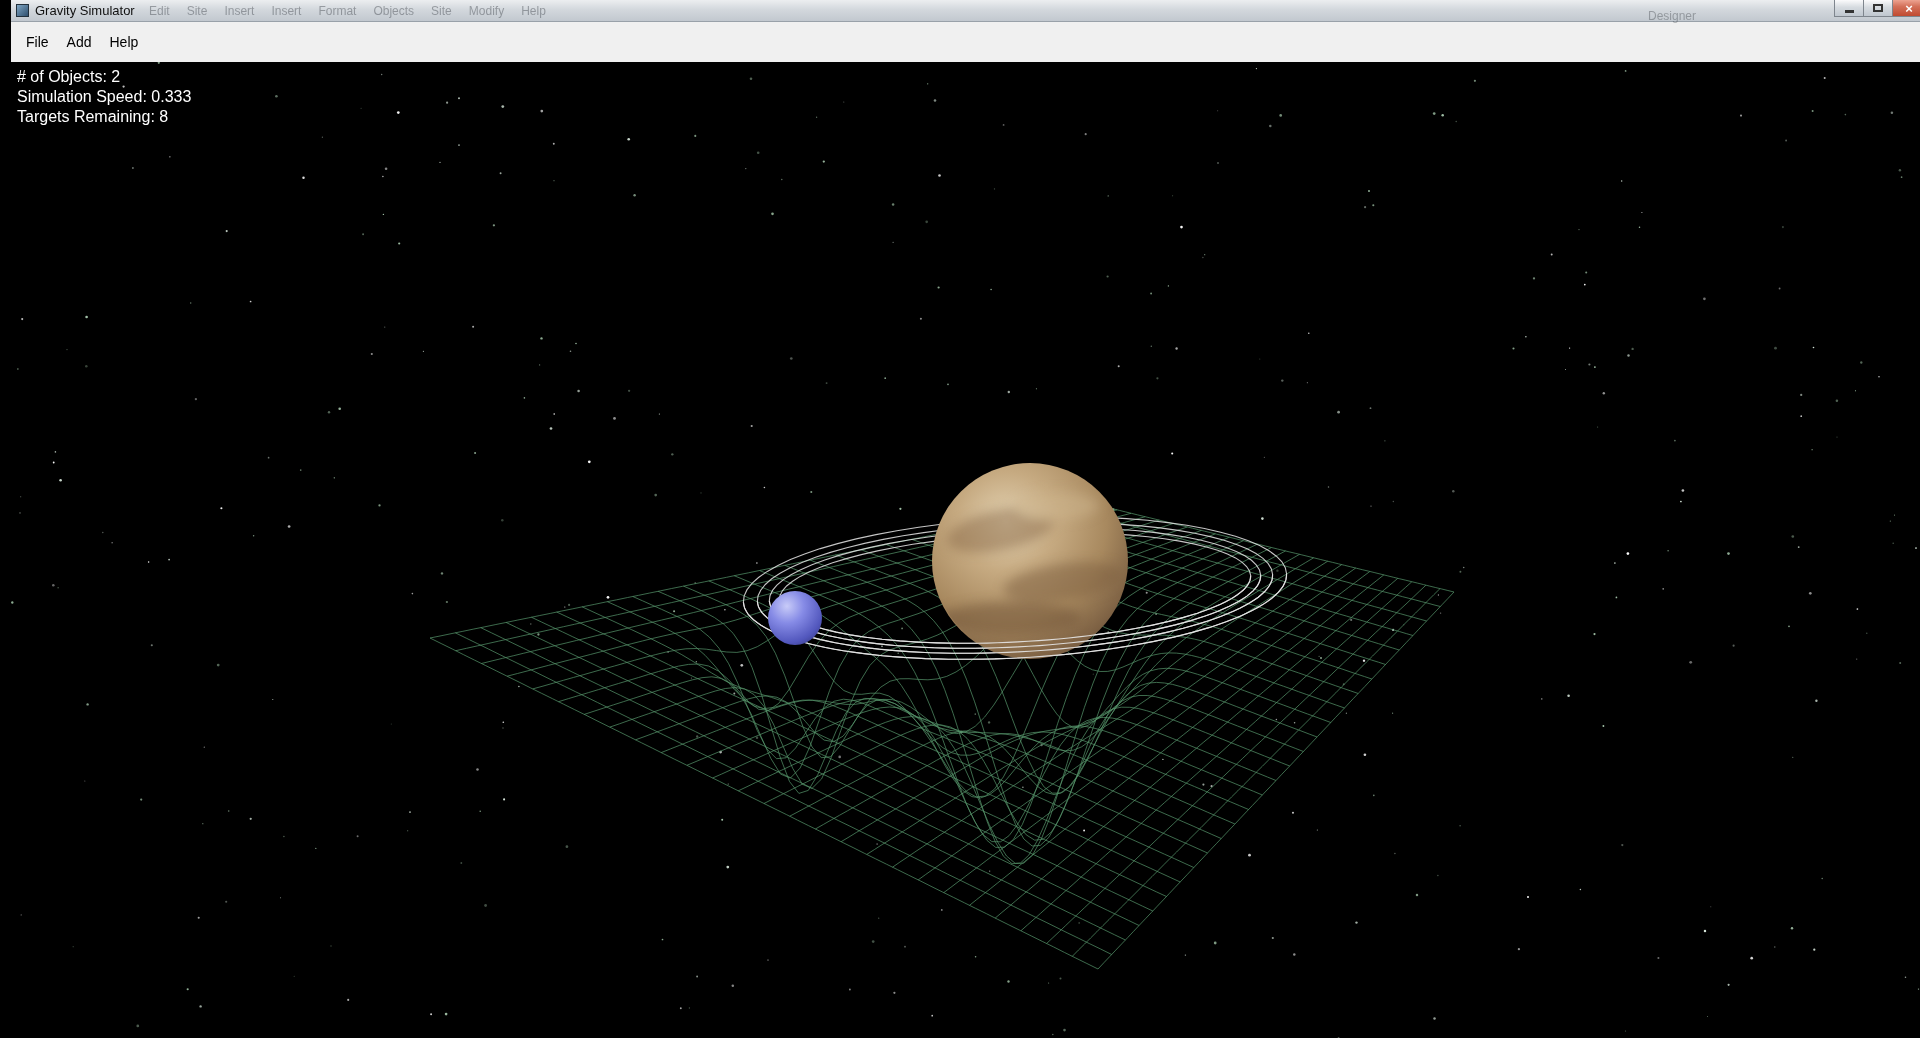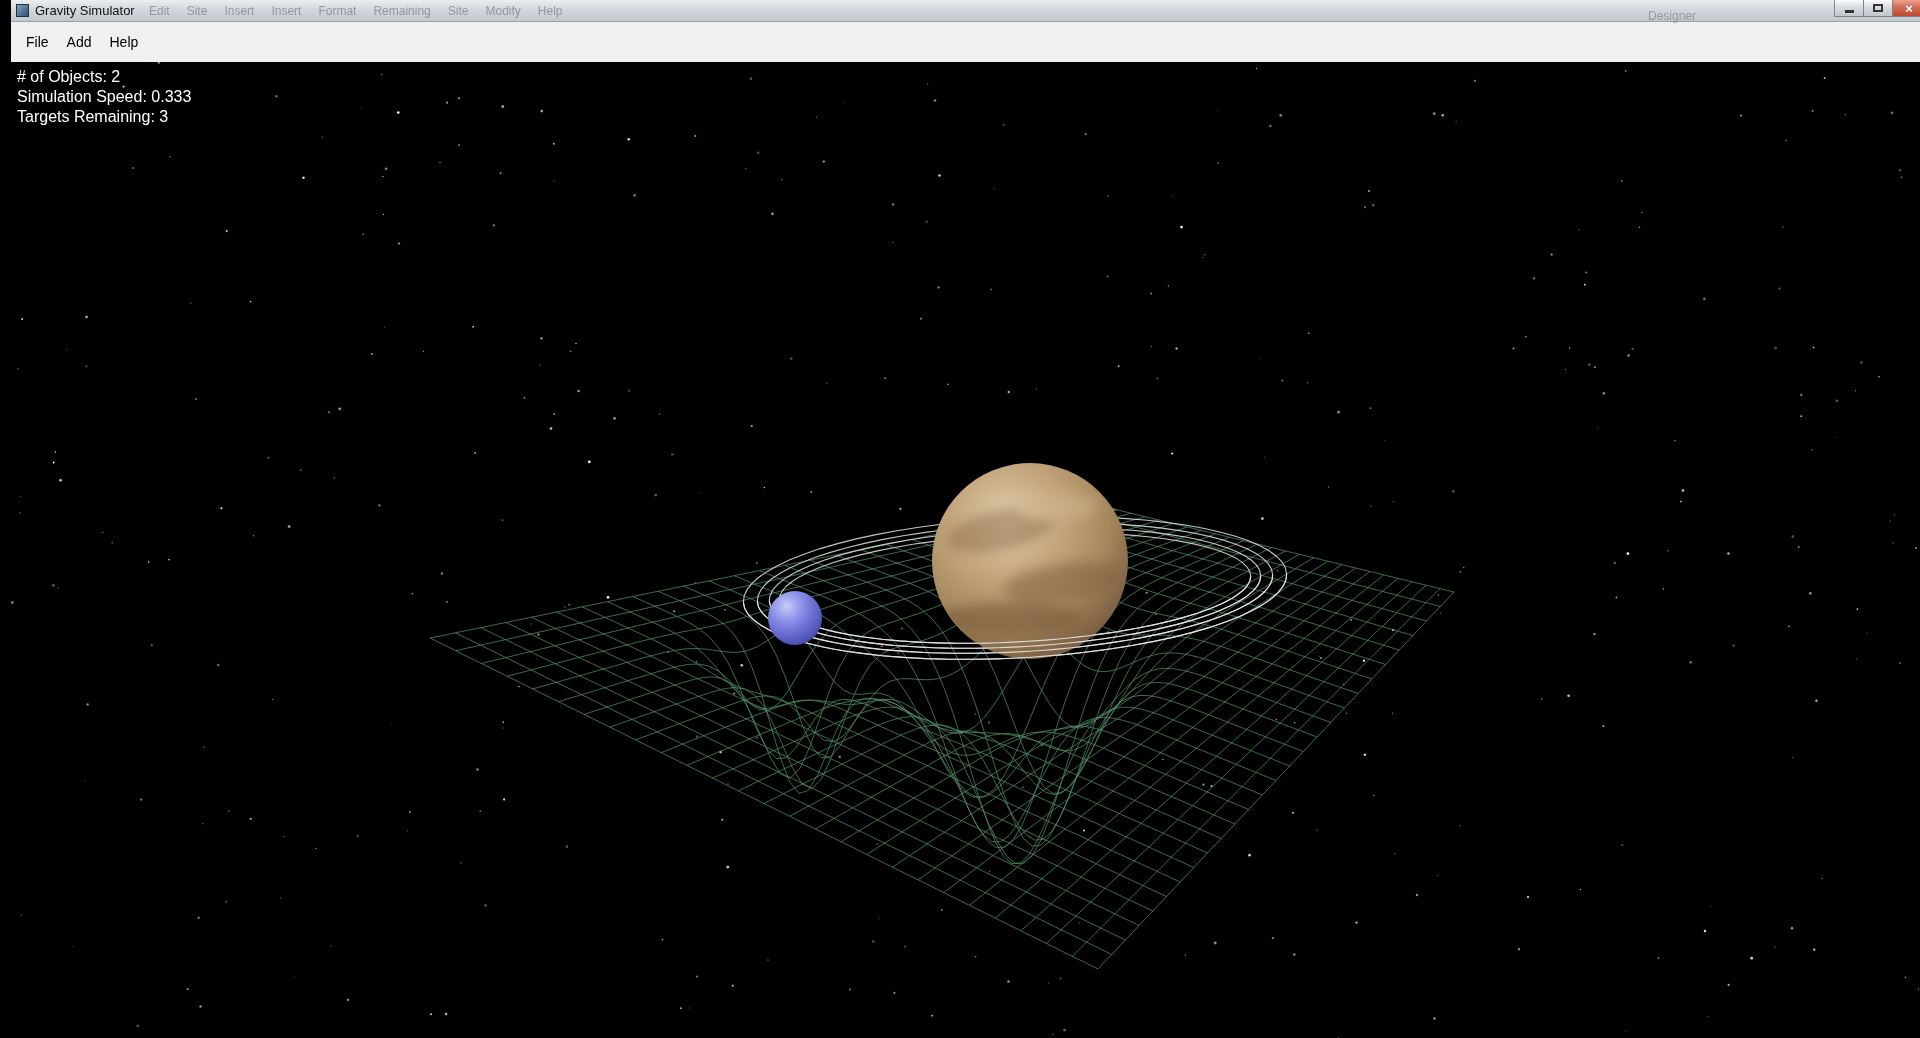--- a/index.html
+++ b/index.html
@@ -71,21 +71,21 @@
 
   <div class="titlebar">
     <span class="app-icon"></span>
     <span class="title">Gravity Simulator</span>
     <div class="ghost-menu">
         <span>Edit</span>
         <span>Site</span>
         <span>Insert</span>
         <span>Insert</span>
         <span>Format</span>
-        <span>Remaining</span>
+        <span>Objects</span>
         <span>Site</span>
         <span>Modify</span>
         <span>Help</span>
       </div>
     <div class="ghost-right">Designer</div>
     <div class="win-controls">
       <div class="win-btn">
         <span class="min-glyph"></span>
       </div>
       <div class="win-btn">
@@ -580,16 +580,16 @@
           </g>
         </g>
         <g stroke="#e6e6e6" fill="none" stroke-width="1.1" stroke-opacity="0.9">
           <polyline points="1275.6,511.8 1275.5,514.8 1274.9,517.9 1273.8,521.0 1272.1,524.1 1270.0,527.2 1267.3,530.3 1264.2,533.4 1260.5,536.5 1256.4,539.6 1251.7,542.6 1246.6,545.7 1241.1,548.6 1235.1,551.6 1228.6,554.4 1221.7,557.3 1214.4,560.0 1206.7,562.7 1198.7,565.4 1190.2,567.9 1181.4,570.4 1172.3,572.8 1162.8,575.1 1153.0,577.3 1143.0,579.4 1132.7,581.4 1122.1,583.3 1111.3,585.1 1100.3,586.8 1089.2,588.4 1077.8,589.8 1066.4,591.2 1054.8,592.4 1043.1,593.4 1031.3,594.4 1019.5,595.2 1007.7,595.9 995.8,596.5 984.0,596.9 972.2,597.2 960.4,597.3 948.8,597.3 937.2,597.2 925.8,596.9 914.5,596.6 903.4,596.0 892.5,595.4 881.8,594.6 871.4,593.7 861.1,592.6 851.2,591.4 841.6,590.1 832.2,588.7 823.2,587.2 814.5,585.5 806.2,583.7 798.3,581.8 790.7,579.8 783.6,577.8 776.9,575.6 770.6,573.3 764.8,570.9 759.4,568.4 754.5,565.9 750.0,563.3 746.0,560.6 742.6,557.8 739.6,555.0 737.1,552.2 735.2,549.2 733.7,546.3 732.8,543.3 732.4,540.2"></polyline>
           <polyline points="1261.6,512.5 1261.5,515.3 1261.0,518.1 1259.9,521.0 1258.3,523.8 1256.3,526.7 1253.7,529.5 1250.7,532.3 1247.3,535.2 1243.3,538.0 1238.9,540.8 1234.1,543.5 1228.8,546.3 1223.1,549.0 1217.0,551.6 1210.4,554.2 1203.5,556.7 1196.2,559.2 1188.6,561.6 1180.5,564.0 1172.2,566.3 1163.5,568.5 1154.5,570.6 1145.3,572.6 1135.7,574.6 1125.9,576.5 1115.9,578.2 1105.7,579.9 1095.3,581.4 1084.7,582.9 1073.9,584.2 1063.0,585.5 1052.0,586.6 1041.0,587.6 1029.8,588.5 1018.6,589.3 1007.3,589.9 996.1,590.4 984.9,590.8 973.7,591.1 962.6,591.3 951.5,591.3 940.6,591.2 929.7,591.0 919.0,590.7 908.5,590.2 898.1,589.6 888.0,588.9 878.1,588.1 868.4,587.2 859.0,586.1 849.8,584.9 841.0,583.6 832.4,582.2 824.2,580.7 816.3,579.1 808.8,577.4 801.6,575.6 794.9,573.7 788.5,571.7 782.5,569.6 777.0,567.5 771.9,565.2 767.2,562.9 763.0,560.5 759.3,558.1 756.0,555.6 753.2,553.0 750.8,550.4 749.0,547.7 747.6,545.0 746.7,542.3 746.4,539.5"></polyline>
           <polyline points="1249.7,513.1 1249.6,515.7 1249.0,518.3 1248.0,520.9 1246.5,523.6 1244.5,526.2 1242.1,528.8 1239.2,531.4 1235.9,534.1 1232.1,536.7 1228.0,539.2 1223.3,541.8 1218.3,544.3 1212.8,546.8 1207.0,549.2 1200.8,551.7 1194.2,554.0 1187.2,556.3 1179.9,558.6 1172.2,560.7 1164.3,562.9 1156.0,564.9 1147.4,566.9 1138.6,568.8 1129.5,570.6 1120.2,572.3 1110.6,574.0 1100.9,575.5 1090.9,577.0 1080.8,578.3 1070.6,579.6 1060.2,580.7 1049.7,581.8 1039.1,582.7 1028.5,583.6 1017.8,584.3 1007.1,584.9 996.4,585.4 985.7,585.8 975.0,586.1 964.4,586.3 953.8,586.3 943.4,586.2 933.1,586.1 922.9,585.8 912.8,585.4 903.0,584.8 893.3,584.2 883.8,583.5 874.6,582.6 865.6,581.6 856.9,580.6 848.5,579.4 840.3,578.1 832.5,576.8 825.0,575.3 817.8,573.7 811.0,572.1 804.5,570.3 798.5,568.5 792.8,566.6 787.5,564.6 782.7,562.6 778.2,560.4 774.2,558.2 770.6,556.0 767.5,553.7 764.8,551.3 762.6,548.9 760.8,546.5 759.5,544.0 758.7,541.4 758.3,538.9"></polyline>
           <polyline points="1239.7,513.6 1239.6,516.0 1239.0,518.4 1238.0,520.8 1236.6,523.2 1234.7,525.6 1232.4,528.0 1229.6,530.4 1226.4,532.8 1222.8,535.2 1218.8,537.6 1214.4,539.9 1209.5,542.3 1204.3,544.6 1198.7,546.8 1192.7,549.0 1186.4,551.2 1179.7,553.3 1172.6,555.4 1165.3,557.4 1157.7,559.4 1149.7,561.3 1141.5,563.1 1133.0,564.8 1124.3,566.5 1115.3,568.1 1106.2,569.7 1096.8,571.1 1087.3,572.4 1077.6,573.7 1067.7,574.9 1057.8,576.0 1047.7,577.0 1037.6,577.9 1027.4,578.6 1017.1,579.3 1006.8,579.9 996.5,580.4 986.3,580.8 976.0,581.1 965.9,581.3 955.7,581.3 945.7,581.3 935.8,581.1 926.0,580.9 916.4,580.5 907.0,580.1 897.7,579.5 888.6,578.9 879.8,578.1 871.1,577.3 862.8,576.3 854.7,575.2 846.9,574.1 839.3,572.9 832.2,571.5 825.3,570.1 818.7,568.6 812.6,567.0 806.8,565.4 801.3,563.7 796.3,561.9 791.6,560.0 787.3,558.0 783.5,556.1 780.1,554.0 777.1,551.9 774.5,549.7 772.4,547.5 770.7,545.3 769.5,543.0 768.7,540.7 768.3,538.4"></polyline>
         </g>
         <circle cx="784" cy="556" r="27" fill="url(#moonGrad)"></circle>
       </svg>
-    <div class="hud"><span class="hud-line"># of Objects: 2</span><span class="hud-line">Simulation Speed: 0.333</span><span class="hud-line">Targets Remaining: 3</span></div>
+    <div class="hud"><span class="hud-line"># of Objects: 2</span><span class="hud-line">Simulation Speed: 0.333</span><span class="hud-line">Targets Remaining: 8</span></div>
   </div>
 
 </div>
 
 </body></html>

